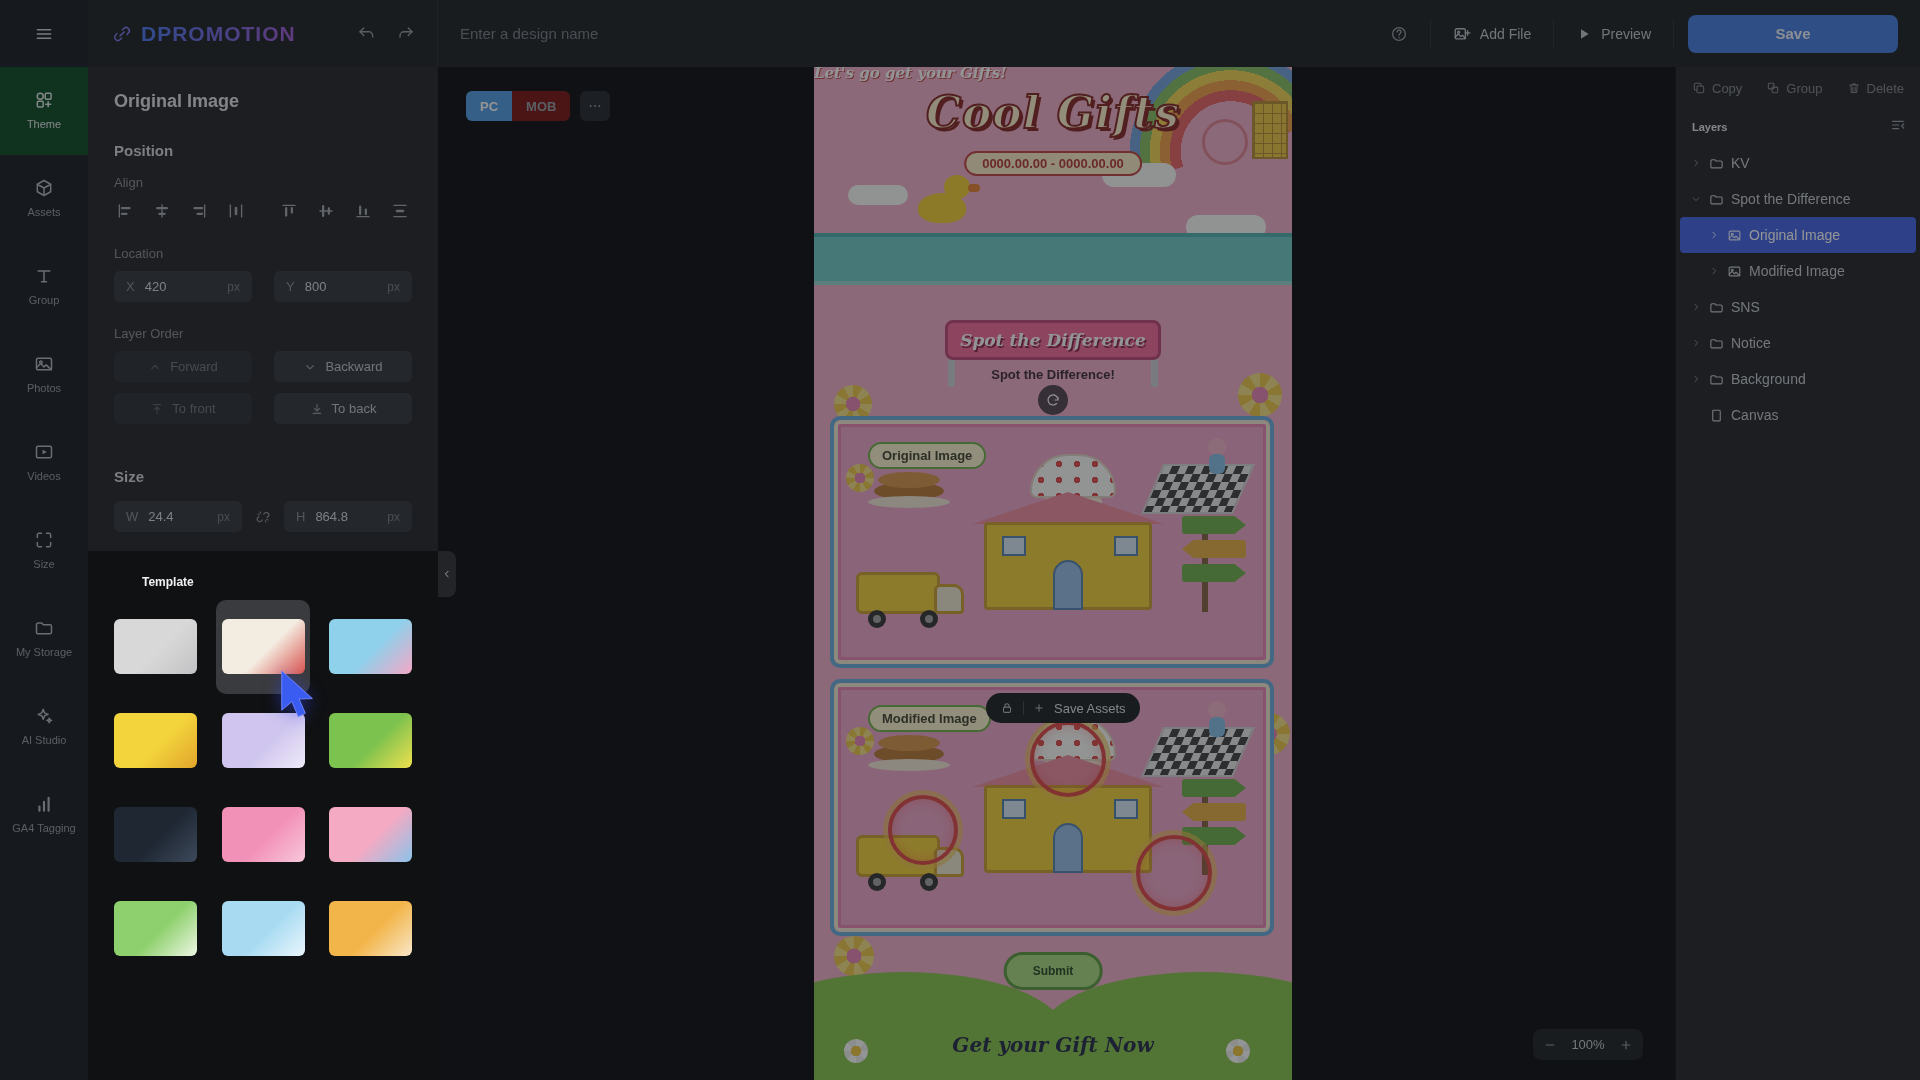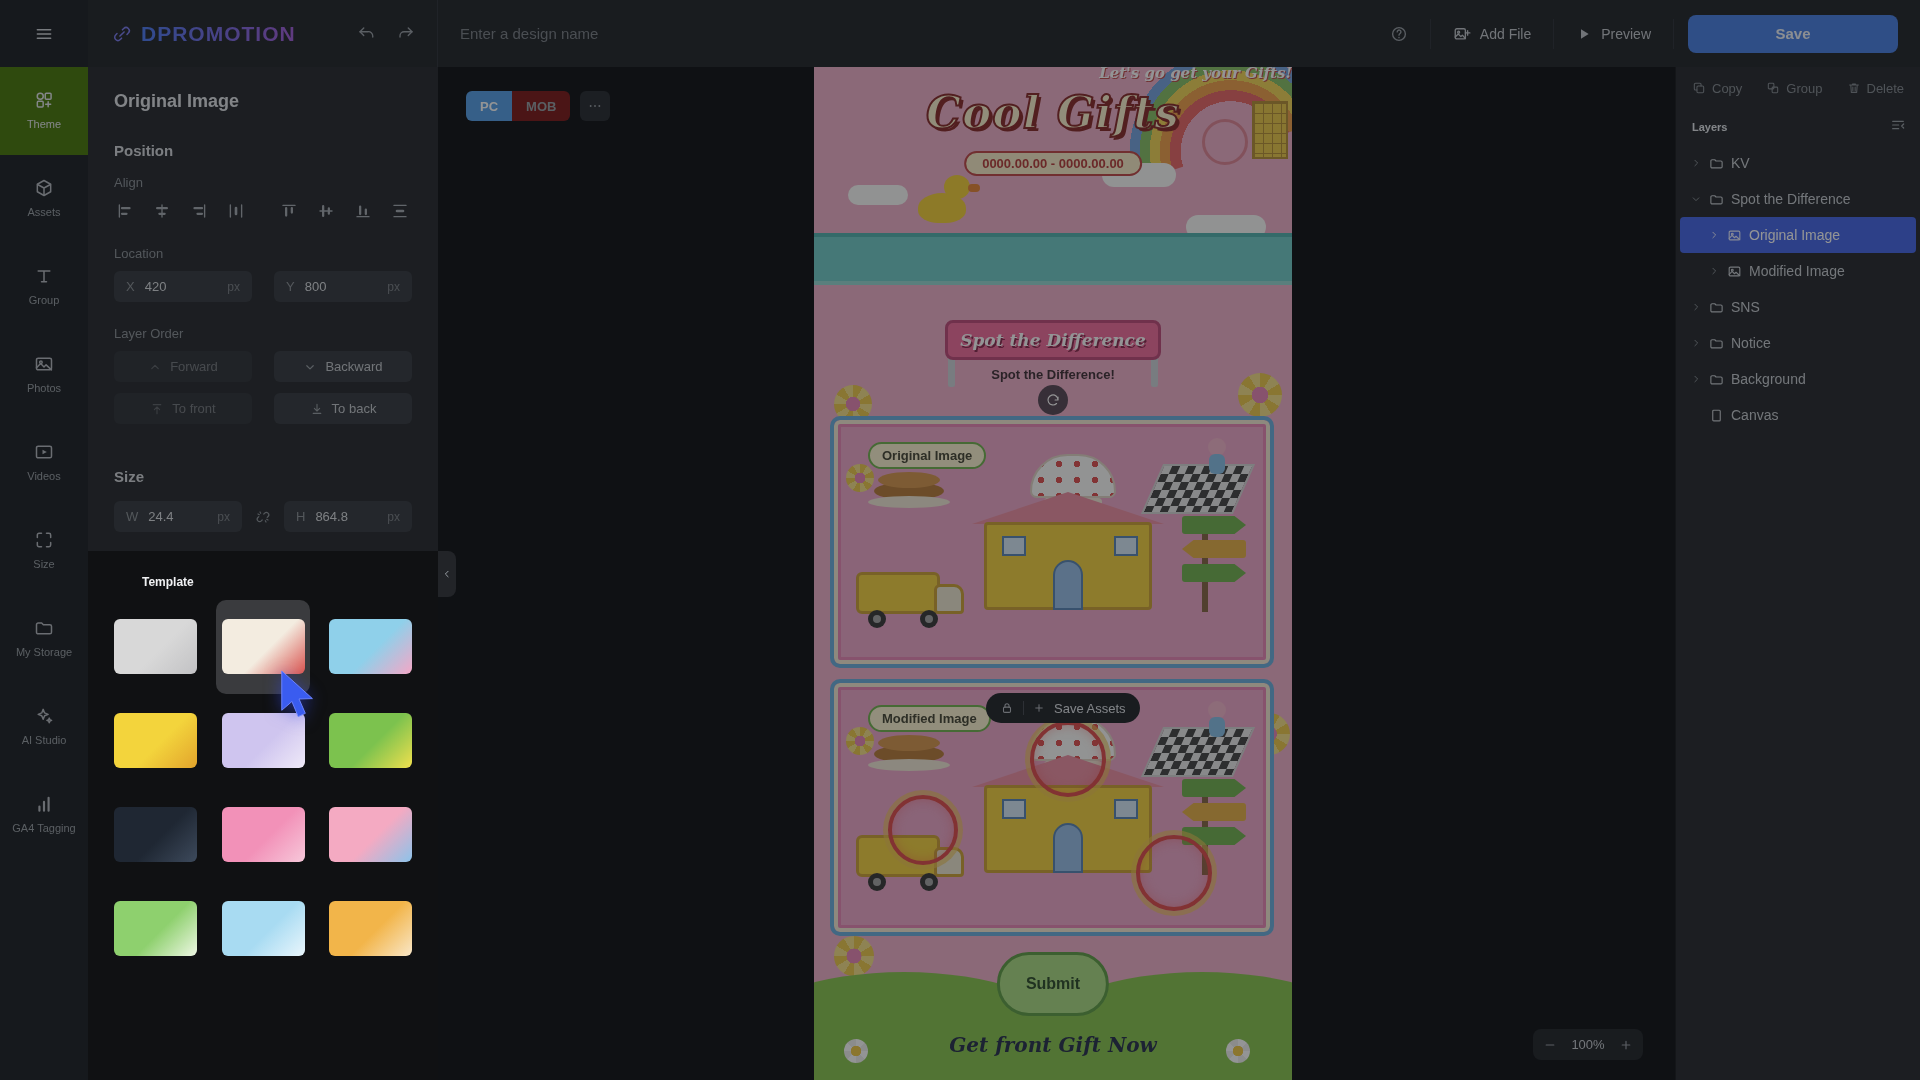--- a/index.html
+++ b/index.html
@@ -33,21 +33,21 @@
   .tb-action { display:flex; align-items:center; gap:9px; color:#c2c6cb; font-size:14px; padding:0 8px; }
   .save-btn { width:210px; height:38px; border-radius:8px; background:var(--accent-blue,#4d82e4);
     color:#f0f4fa; font-size:15px; font-weight:bold; }
 
   
   .sidebar { position:absolute; left:0; top:67px; bottom:0; width:88px; background:#212429;
     display:flex; flex-direction:column; z-index:5; }
   .sb-item { height:88px; display:flex; flex-direction:column; align-items:center; justify-content:center;
     gap:8px; color:#9aa0a6; }
   .sb-item .icon { color:#b6bac0; }
-  .sb-item.active { background:#4d7c0f; color:#e4e6e9; }
+  .sb-item.active { background:#14532d; color:#e4e6e9; }
   .sb-item.active .icon { color:#e4e6e9; }
   .sb-label { font-size:11px; line-height:1.25; text-align:center; max-width:66px; }
 
   
   .left-panel { position:absolute; left:88px; top:67px; bottom:0; width:350px; background:#2b2e33;
     padding:24px 26px; z-index:5; }
   .lp-title { font-size:18px; font-weight:600; color:#e0e3e7; margin-bottom:30px; }
   .lp-section { font-size:15px; font-weight:bold; color:#d4d7db; margin-bottom:16px; }
   .lp-label { font-size:13px; color:#8d9298; margin:0 0 10px; }
   .align-row { display:flex; gap:15px; margin-bottom:24px; }
@@ -75,21 +75,21 @@
   .dev-tab { height:30px; padding:0 14px; font-size:13px; font-weight:bold; background:#7f1d1d; color:#9aa0a6; }
   .dev-tab.first { border-radius:6px 0 0 6px; }
   .dev-tab.last  { border-radius:0 6px 6px 0; }
   .dev-tab.active { background:var(--tab-active-blue,#5aa0e8); color:#fff; }
   .dev-more { margin-left:10px; width:30px; height:30px; border-radius:6px; background:#2c2f34; color:#9aa0a6;
     display:flex; align-items:center; justify-content:center; }
 
   
   .artwork { position:absolute; left:376px; top:0; width:478px; height:1013px;
     background:var(--artwork-pink,#f0b3cb); overflow:hidden; }
-  .aw-tagline { position:absolute; top:-3px; width:100%; text-align:right; z-index:2;
+  .aw-tagline { position:absolute; top:-3px; width:100%; text-align:left; z-index:2;
     font-family:"DejaVu Serif",serif; font-style:italic; font-weight:bold; font-size:15px; color:#fff;
     text-shadow:1px 1px 0 #c0504f; }
   .aw-title { position:absolute; top:20px; width:100%; text-align:center; z-index:2;
     font-family:"DejaVu Serif",serif; font-style:italic; font-weight:bold; font-size:44px; letter-spacing:1px;
     color:#fcf3cf; -webkit-text-stroke:2px #8c2f2f; text-shadow:3px 3px 0 #8c2f2f; }
   .aw-date { position:absolute; top:84px; left:50%; transform:translateX(-50%); z-index:2;
     padding:3px 16px; border:2px solid #c24b4b; color:#b8403f; background:#f9eec9; border-radius:999px;
     font-size:13px; font-weight:bold; }
   .aw-rainbow { position:absolute; right:-36px; top:-28px; width:230px; height:115px; transform:rotate(-18deg);
     background:radial-gradient(circle at 50% 100%, transparent 0 50px, #e96a6a 50px 61px, #f0a24f 61px 71px,
@@ -173,22 +173,22 @@
   .s3{top:144px; background:#76b554}
   .sc-flower { left:12px; top:44px; width:28px; height:28px; border-radius:50%;
     background:radial-gradient(circle at 50% 50%, #e98ab8 0 26%, transparent 27%),
     repeating-conic-gradient(#edc94f 0deg 30deg, #f6e08a 30deg 60deg); }
   .diff { position:absolute; border:4px solid #e05050; border-radius:50%;
     box-shadow:0 0 0 5px rgba(240,200,90,.6), inset 0 0 12px rgba(240,80,80,.35); z-index:3; }
   .dA{left:54px; top:112px; width:70px; height:70px}
   .dB{left:196px; top:38px; width:76px; height:76px}
   .dC{left:302px; top:152px; width:76px; height:76px}
   .aw-submit { position:absolute; top:885px; left:50%; transform:translateX(-50%); z-index:2;
-    padding:20px 26px; background:#aede86; border:3px solid #64a04c; border-radius:999px;
-    color:#335030; font-weight:bold; font-size:16px; }
+    padding:9px 26px; background:#aede86; border:3px solid #64a04c; border-radius:999px;
+    color:#335030; font-weight:bold; font-size:12px; }
   .aw-hill { position:absolute; width:320px; height:120px; background:#8cc653; border-radius:50%; top:905px; }
   .h1{left:-70px} .h2{right:-70px}
   .aw-hillband { position:absolute; left:0; right:0; top:952px; bottom:0; background:#8cc653; }
   .aw-footer { position:absolute; top:966px; width:100%; text-align:center; z-index:2;
     font-family:"DejaVu Serif",serif; font-style:italic; font-weight:bold; font-size:20px; color:#2c3550; }
 
   .save-assets { position:absolute; left:548px; top:626px; height:30px; z-index:3;
     display:flex; align-items:center; gap:9px; padding:0 14px; background:#26292e; border-radius:999px;
     color:#dfe2e6; font-size:13px; }
   .save-assets .icon { color:#b6bac0; }
@@ -638,21 +638,21 @@
         <span class="diff dB"></span>
         <span class="diff dC"></span>
       </div>
 
       <div class="aw-submit">Submit</div>
       <div class="aw-hill h1"></div>
       <div class="aw-hill h2"></div>
       <div class="aw-hillband"></div>
       <span class="wdaisy wd1"></span>
       <span class="wdaisy wd2"></span>
-      <div class="aw-footer">Get front Gift Now</div>
+      <div class="aw-footer">Get your Gift Now</div>
     </div>
 
     <div class="save-assets">
       <span class="icon ic14">
           <svg viewBox="0 0 24 24" fill="none" stroke="currentColor" stroke-width="1.8" stroke-linecap="round" stroke-linejoin="round">
             <rect x="6" y="10.5" width="12" height="9" rx="2"></rect>
             <path d="M8.5 10.5V8.2a3.5 3.5 0 017 0v2.3"></path>
           </svg>
         </span>
       <span class="sa-div"></span>

